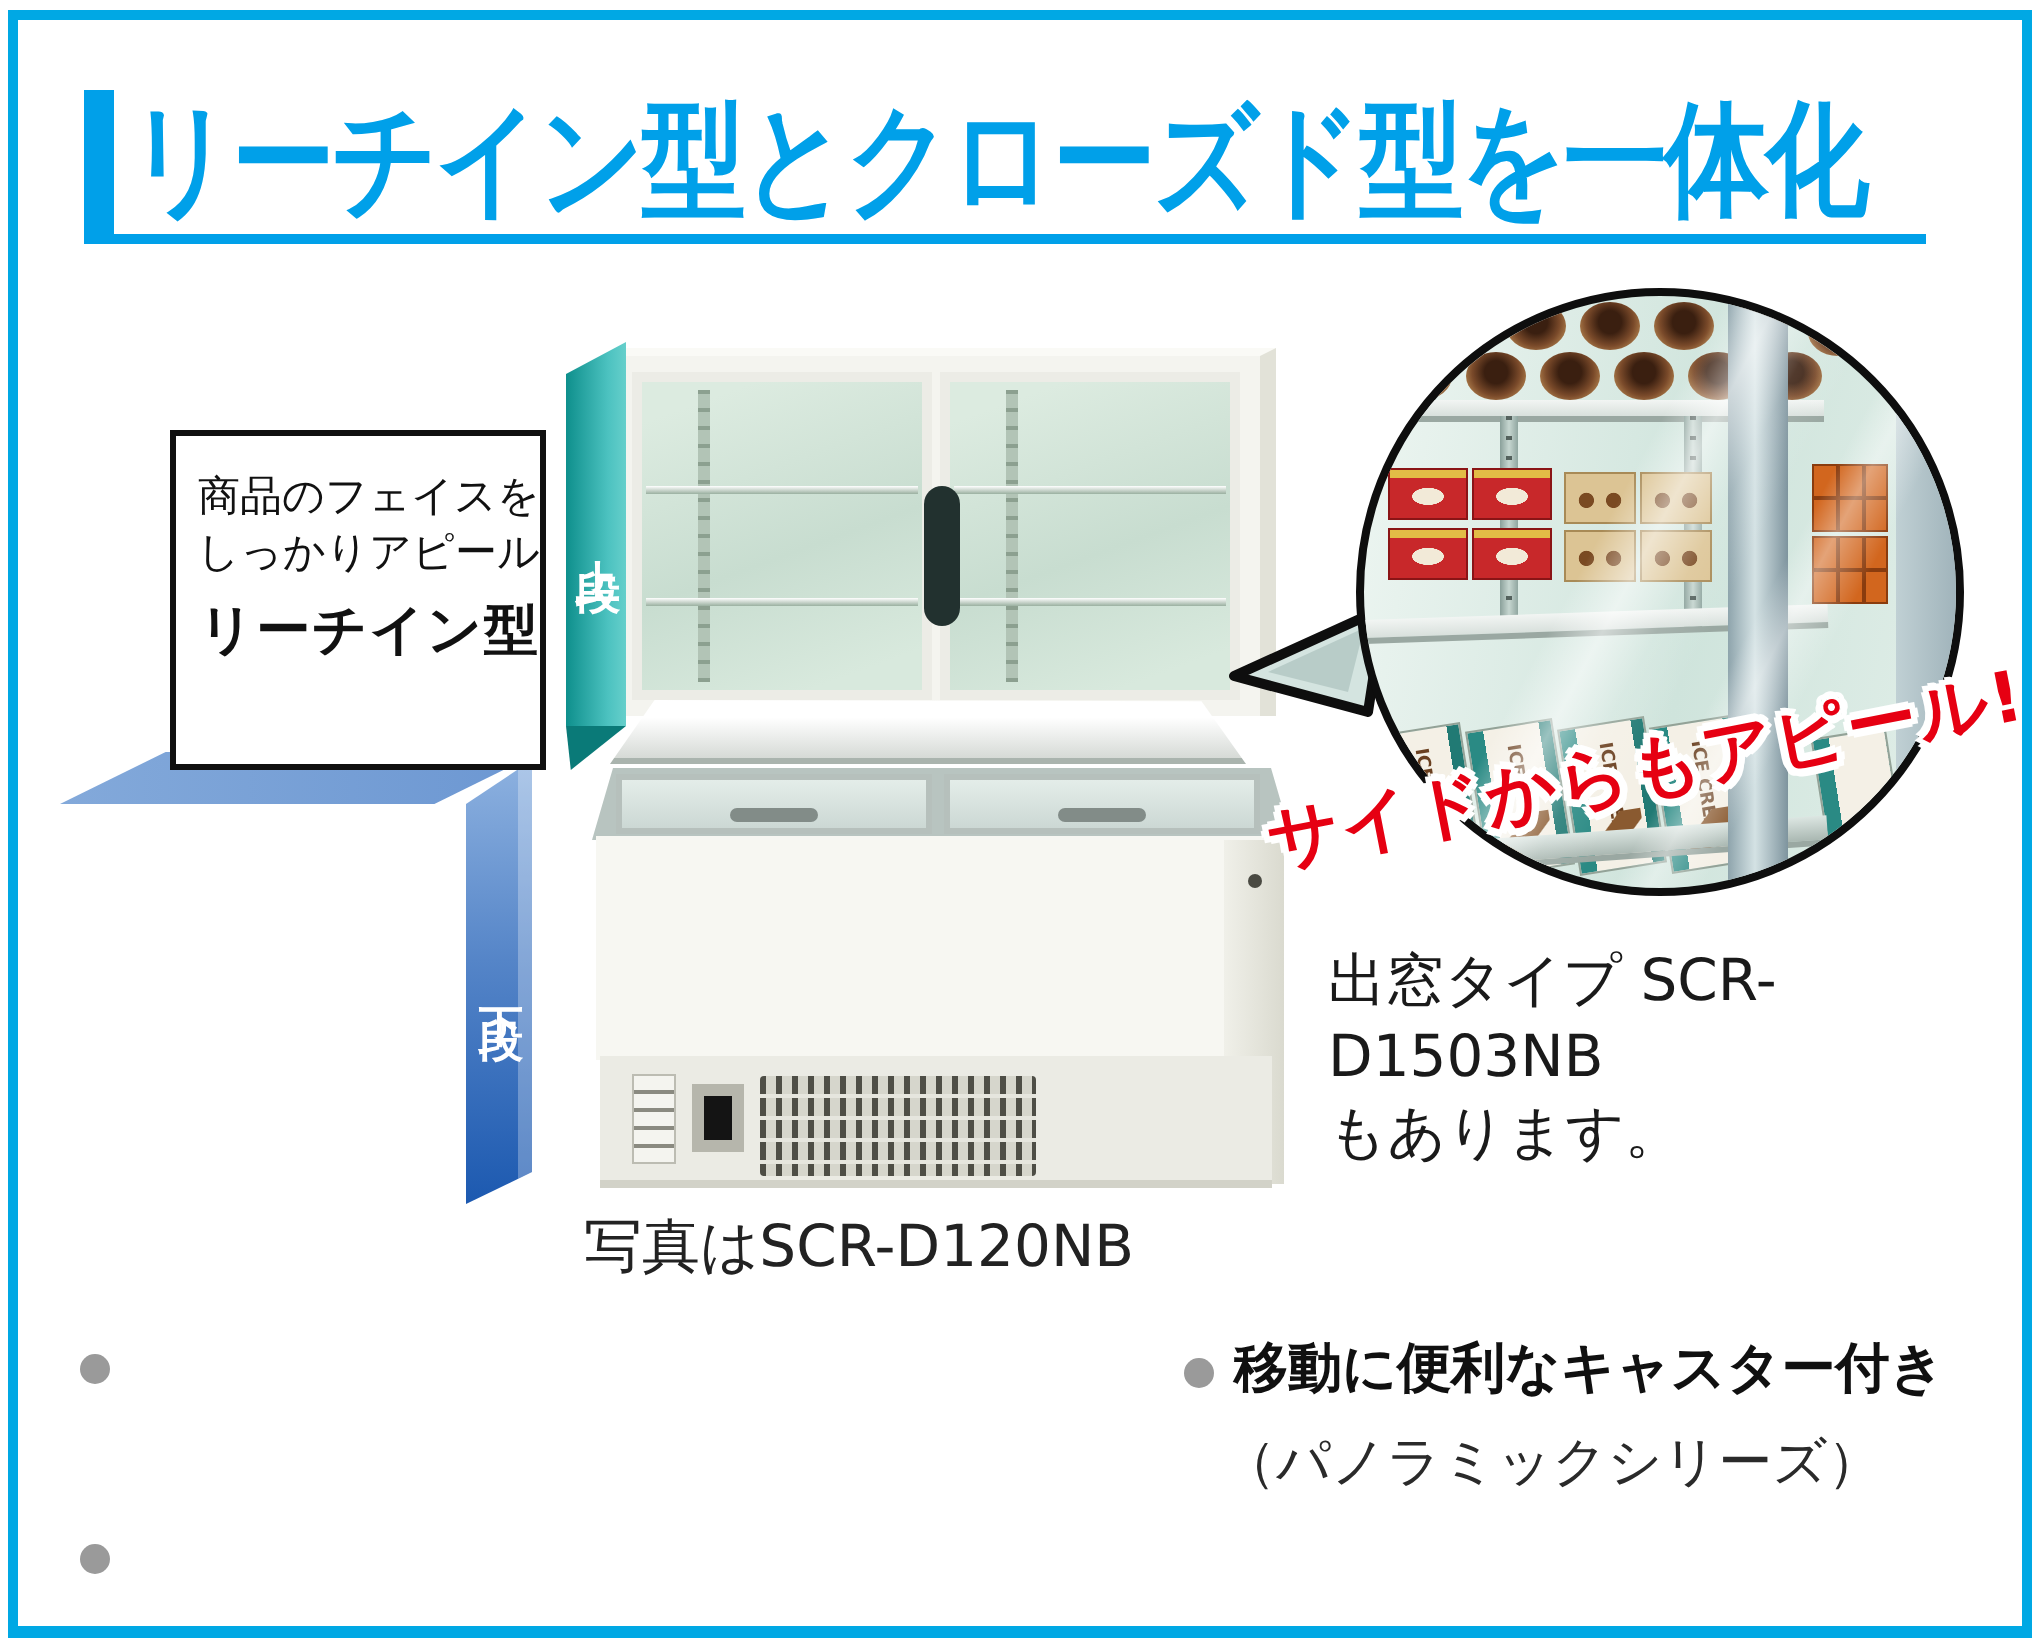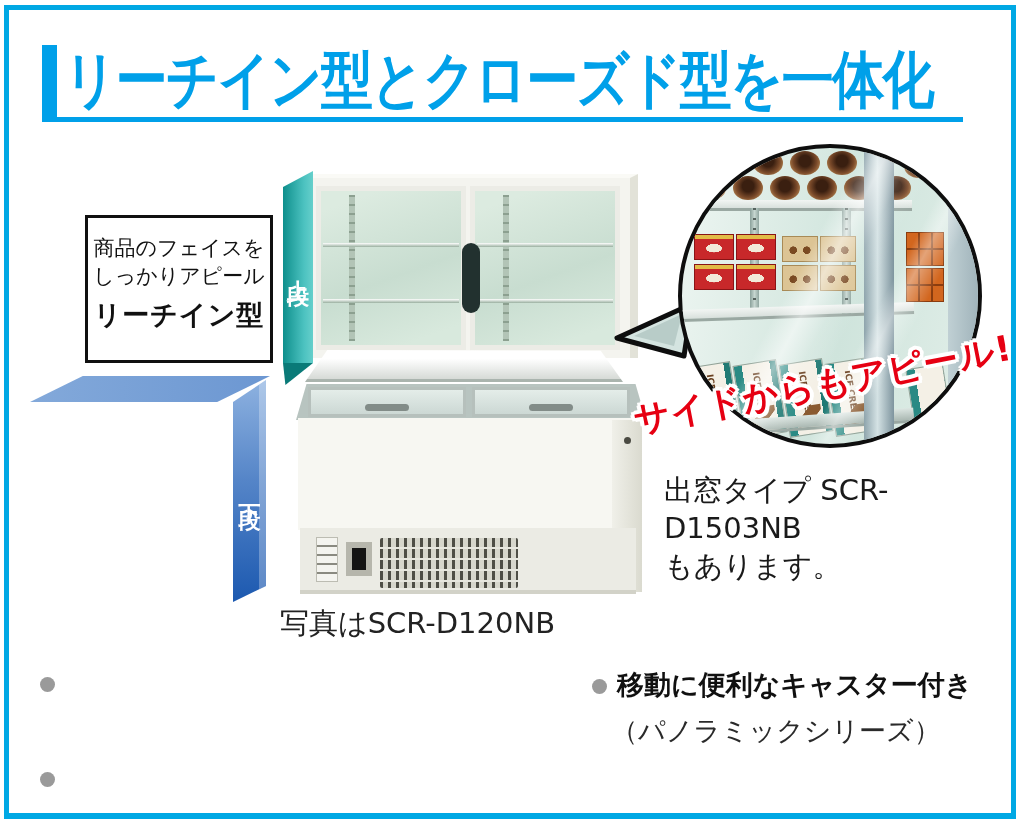--- a/index.html
+++ b/index.html
@@ -13,21 +13,21 @@
            border:5px solid #00a8e4; border-bottom-width:6px; pointer-events:none; z-index:20; }
 
   
   .title-bar { left:42px; top:45px; width:15px; height:77px; background:#00a0e9; }
   .page-title { left:64px; top:38px; font-size:62px; font-weight:800; color:#00a0e9;
                 white-space:nowrap; letter-spacing:-2px; transform:scaleX(.84); transform-origin:left top; }
   .title-rule { left:42px; top:117px; width:921px; height:5px; background:#00a0e9; }
 
   
   .label-box { background:#fff; border:3px solid #101010; text-align:center; z-index:3; }
-  .box-upper { left:85px; top:215px; width:188px; height:148px; padding-top:16px; }
+  .box-upper { left:85px; top:215px; width:188px; height:170px; padding-top:16px;text-align:right; }
   .box-lower { left:30px;  top:411px; width:182px; height:167px; padding-top:40px; }
   .box-desc  { font-size:21px; line-height:28px; color:#111; }
   .box-type  { font-size:27px; font-weight:800; color:#111; margin-top:7px; letter-spacing:1px; }
 
   .band-teal { left:283px; top:171px; width:30px; height:192px; z-index:2;
                background:linear-gradient(90deg,#0e8f8c,#4cc2c0 70%,#66cfcb);
                clip-path:polygon(0 16px,100% 0,100% 100%,0 100%);
                display:flex; align-items:center; justify-content:center; }
   .band-teal-fold { left:283px; top:363px; width:30px; height:22px; background:#0a7a78;
                clip-path:polygon(0 0,100% 0,8% 100%); z-index:2; }
@@ -73,21 +73,21 @@
                border-bottom:4px solid #d2d2c8; z-index:1; }
   .sticker   { position:absolute; left:16px; top:9px; width:22px; height:45px; background:#f4f4ef;
                border:1px solid #bcbcb2;
                background-image:repeating-linear-gradient(180deg,transparent 0 7px,#8a8a80 7px 9px); }
   .switch    { position:absolute; left:46px; top:14px; width:26px; height:34px; background:#b6b6ac; }
   .switch::after{ content:""; position:absolute; left:6px; top:6px; width:14px; height:22px; background:#141414; }
   .grille    { position:absolute; left:80px; top:10px; width:138px; height:50px; border-radius:2px;
                background:repeating-linear-gradient(90deg,#4e4e46 0 3px,#d6d6cc 3px 8px); }
   .grille::after{ content:""; position:absolute; inset:0;
                background:repeating-linear-gradient(180deg,transparent 0 9px,#e6e6de 9px 11px); }
-  .photo-caption { left:280px; top:604px; font-size:29px; color:#222; letter-spacing:0; }
+  .photo-caption { left:292px; top:604px; font-size:29px; color:#222; letter-spacing:0; }
 
   
   .tail { left:612px; top:298px; z-index:4; }
   .inset-circle { left:678px; top:144px; width:304px; height:304px; border-radius:50%;
                border:4px solid #0e0e0e; overflow:hidden; z-index:5;
                background:linear-gradient(100deg,#eef6f2,#cfe4dc 55%,#e2efe9); }
   .cup  { width:30px; height:24px; border-radius:50%;
           background:radial-gradient(circle at 50% 42%,#3a1f10 28%,#7a4a2a 58%,#a87848 78%,#cfd4cf 90%); }
   .cups { position:absolute; display:flex; gap:7px; }
   .shelf{ position:absolute; background:linear-gradient(180deg,#f2f5f3,#d8e0dc); border-bottom:3px solid #9aa8a2; }

